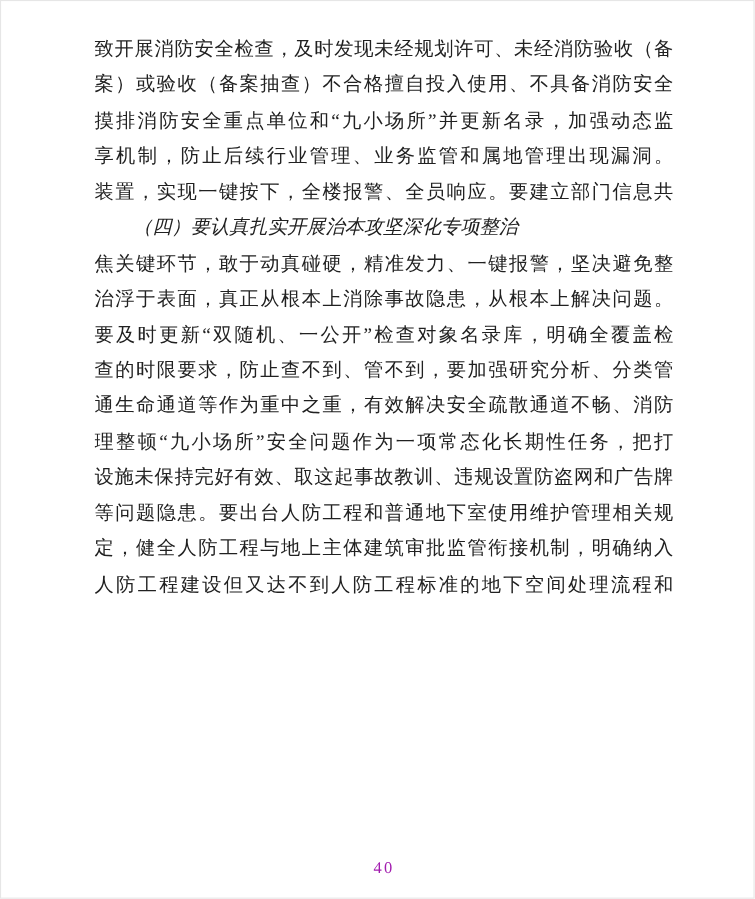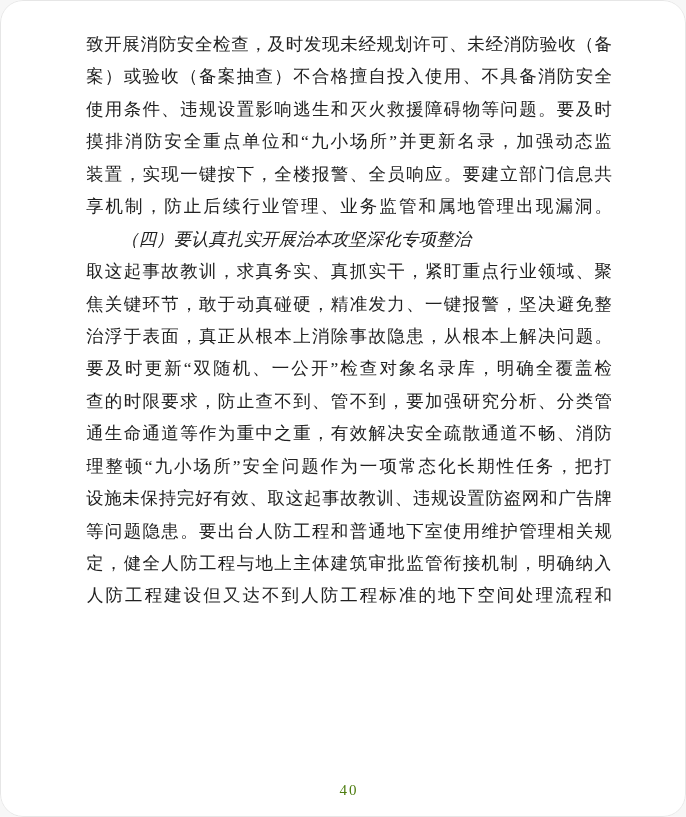--- a/index.html
+++ b/index.html
@@ -1,15 +1,15 @@
 <!DOCTYPE html>
 <html><head>
 <meta charset="utf-8">
 <style>
-  * { box-sizing: border-box; border-radius: 23px; }
+  * { box-sizing: border-box; }
   html, body { margin: 0; padding: 0; }
   body {
     width: 686px;
     height: 817px;
     background: #f7f7f7;
     font-family: "Liberation Serif", "DejaVu Serif", serif;
   }
   .page {
     position: relative;
     width: 686px;
@@ -44,36 +44,34 @@
     font-style: italic;
   }
   .page-number {
     position: absolute;
     left: 85px;
     top: 781px;
     width: 526px;
     text-align: center;
     font-size: 15px;
     letter-spacing: 2px;
-    color: #4d7c0f;
+    color: #a21caf;
   }
 </style>
 </head>
 <body>
 
 <div class="page">
   <div class="doc-body">
       <div class="line body">致开展消防安全检查，及时发现未经规划许可、未经消防验收（备</div>
       <div class="line body">案）或验收（备案抽查）不合格擅自投入使用、不具备消防安全</div>
-      <div class="line body">使用条件、违规设置影响逃生和灭火救援障碍物等问题。要及时</div>
       <div class="line body">摸排消防安全重点单位和“九小场所”并更新名录，加强动态监</div>
+      <div class="line body">享机制，防止后续行业管理、业务监管和属地管理出现漏洞。</div>
       <div class="line body">装置，实现一键按下，全楼报警、全员响应。要建立部门信息共</div>
-      <div class="line body">享机制，防止后续行业管理、业务监管和属地管理出现漏洞。</div>
       <div class="line heading">（四）要认真扎实开展治本攻坚深化专项整治</div>
-      <div class="line body">取这起事故教训，求真务实、真抓实干，紧盯重点行业领域、聚</div>
       <div class="line body">焦关键环节，敢于动真碰硬，精准发力、一键报警，坚决避免整</div>
       <div class="line body">治浮于表面，真正从根本上消除事故隐患，从根本上解决问题。</div>
       <div class="line body">要及时更新“双随机、一公开”检查对象名录库，明确全覆盖检</div>
       <div class="line body">查的时限要求，防止查不到、管不到，要加强研究分析、分类管</div>
       <div class="line body">通生命通道等作为重中之重，有效解决安全疏散通道不畅、消防</div>
       <div class="line body">理整顿“九小场所”安全问题作为一项常态化长期性任务，把打</div>
       <div class="line body">设施未保持完好有效、取这起事故教训、违规设置防盗网和广告牌</div>
       <div class="line body">等问题隐患。要出台人防工程和普通地下室使用维护管理相关规</div>
       <div class="line body">定，健全人防工程与地上主体建筑审批监管衔接机制，明确纳入</div>
       <div class="line body">人防工程建设但又达不到人防工程标准的地下空间处理流程和</div>

